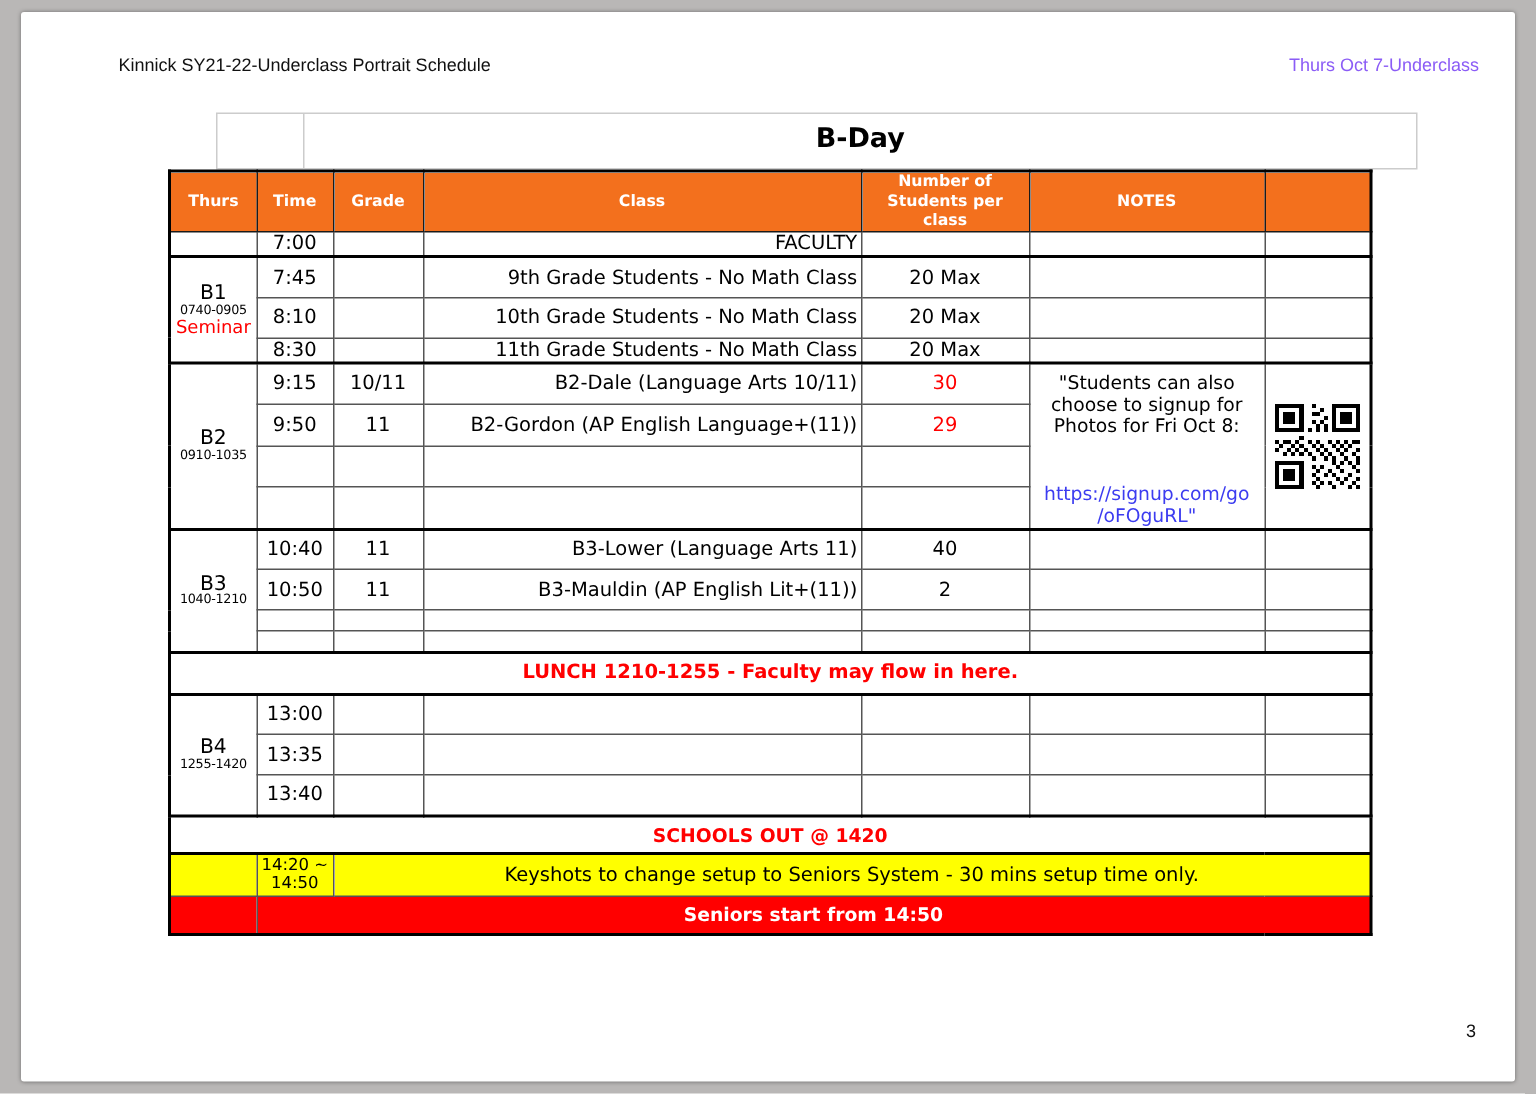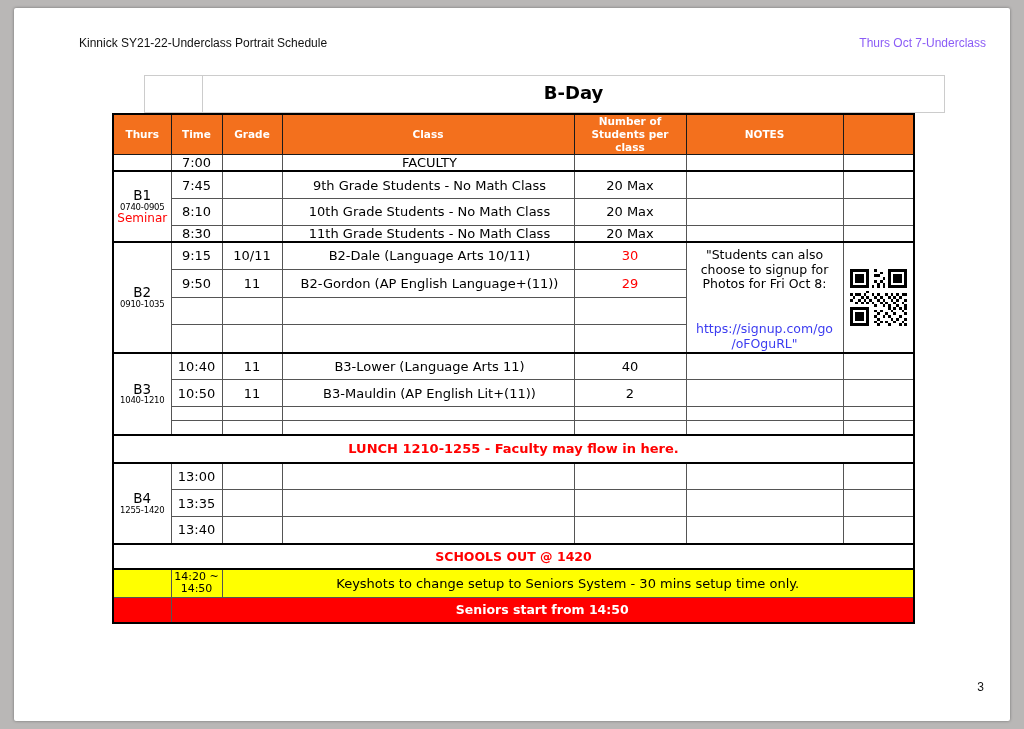--- a/index.html
+++ b/index.html
@@ -24,21 +24,21 @@
   table.sched { position:absolute; left:98px; top:105px; width:801px;
                 border-collapse:collapse; table-layout:fixed;
                 border:2px solid #000; font-family:"DejaVu Sans", sans-serif; }
   .sched td { border:1px solid #555; overflow:hidden; font-size:13px; color:#000;
               text-align:center; vertical-align:middle; padding:0 2px; }
   tbody.block { border:2px solid #000; }
   tbody.ytop  { border-top:2px solid #000; }
 
   .sched td.hd { background:var(--header_bg,#f3701d); color:#fff; font-weight:bold;
                  font-size:10.5px; line-height:1.25; border-color:#1a1a1a; }
-  .sched td.cls { text-align:center; padding-left:5px; }
+  .sched td.cls { text-align:right; padding-left:5px; }
   .sched td.numred { color:var(--alert_red,#f00); }
 
   .period-cell { line-height:1.1; }
   .period-id   { font-size:13.5px; }
   .period-rng  { font-size:8.5px; letter-spacing:-0.2px; }
   .period-sem  { font-size:12px; font-weight:normal; color:var(--alert_red,#f00); }
 
   td.notes-cell { vertical-align:top; padding-top:5px; font-size:12.5px; line-height:1.18; }
   .notes-link { display:block; margin-top:30px; color:var(--link_blue,#3c3cf0); cursor:pointer; }
   .notes-link span { display:block; }

